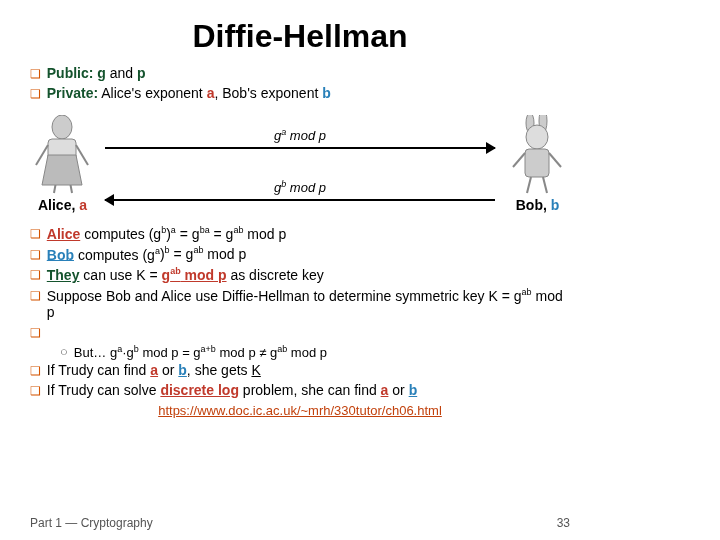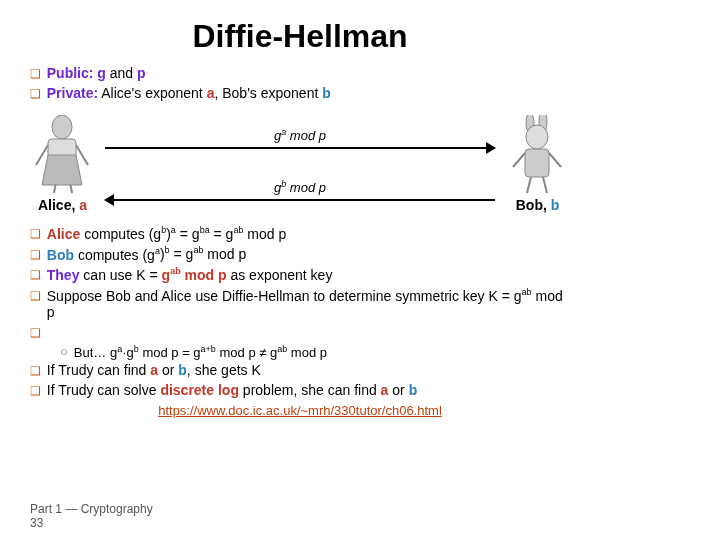--- a/index.html
+++ b/index.html
@@ -32,24 +32,24 @@
       align-items: flex-start;
       margin-bottom: 4px;
       font-size: 14px;
     }
     .bullet-icon {
       color: #d35400;
       margin-right: 6px;
       font-size: 12px;
       margin-top: 2px;
     }
-    .orange { color: #6d28d9; font-weight: bold; }
+    .orange { color: #14532d; font-weight: bold; }
     .red { color: #c0392b; font-weight: bold; }
     .blue { color: #2980b9; font-weight: bold; }
-    .underline { }
+    .underline { text-decoration: underline; }
 
     .diagram-area {
       display: flex;
       align-items: center;
       justify-content: center;
       margin: 8px 0 6px 0;
       position: relative;
       height: 110px;
     }
     .arrows-area {
@@ -124,21 +124,20 @@
     }
     .footer {
       position: absolute;
       bottom: 10px;
       left: 30px;
       right: 30px;
       display: flex;
       justify-content: space-between;
       font-size: 12px;
       color: #555;
-      flex-direction: column;
     }
     sup { font-size: 9px; }
   </style>
 </head>
 <body>
 
 <div class="slide">
 
   <h1>Diffie-Hellman</h1>
 
@@ -233,21 +232,21 @@
         <span> computes (g</span><sup>a</sup><span>)<sup>b</sup> = g<sup>ab</sup> mod p</span>
       </span>
     </div>
 
     <div class="bullet-item">
       <span class="bullet-icon">❑</span>
       <span>
         <span class="orange underline">They</span>
         <span> can use K = </span>
         <span class="red underline">g<sup>ab</sup> mod p</span>
-        <span> as exponent key</span>
+        <span> as discrete key</span>
       </span>
     </div>
 
     <div class="bullet-item">
       <span class="bullet-icon">❑</span>
       <span>Suppose Bob and Alice use Diffie-Hellman to determine symmetric key K = g<sup>ab</sup> mod p</span>
     </div>
 
     <div class="bullet-item">
       <span class="bullet-icon">❑</span>

